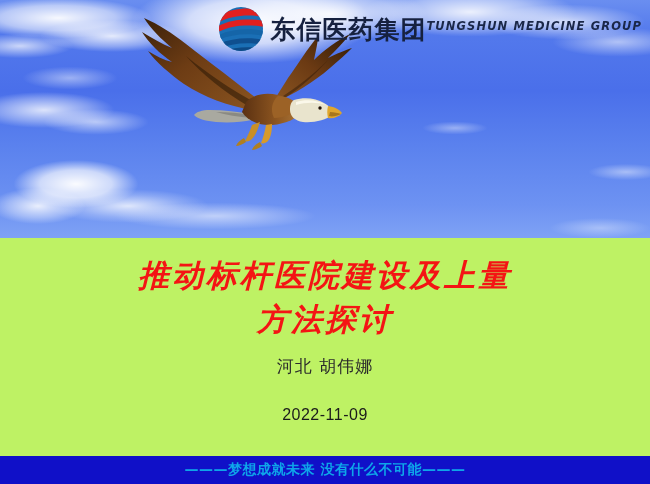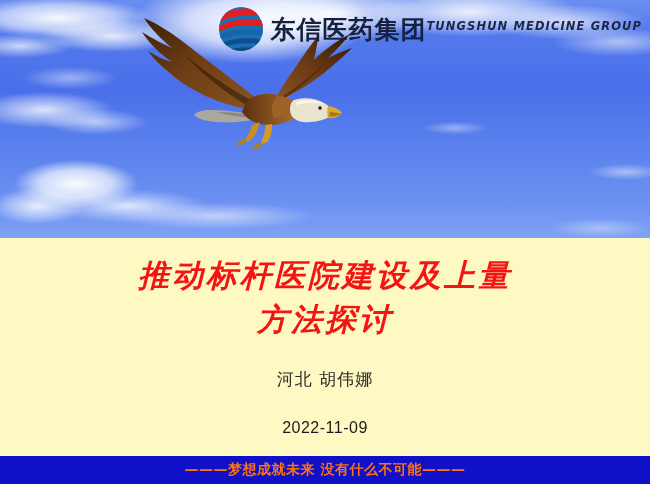--- a/index.html
+++ b/index.html
@@ -109,21 +109,21 @@
     font-style: italic;
   }
 
   
   .body-area {
     position: absolute;
     left: 0;
     top: 238px;
     width: 650px;
     height: 218px;
-    background: #fef9c3;
+    background: #bef264;
   }
 
   .title-block {
     position: absolute;
     left: 0;
     top: 15px;
     width: 650px;
     text-align: center;
   }
   .title-line {
@@ -133,21 +133,21 @@
     font-style: italic;
     color: #f41414;
     letter-spacing: 3px;
     line-height: 44px;
     white-space: nowrap;
   }
 
   .byline-block {
     position: absolute;
     left: 0;
-    top: 129px;
+    top: 116px;
     width: 650px;
     text-align: center;
   }
   .byline-author {
     font-family: "DejaVu Sans", "Liberation Sans", sans-serif;
     font-size: 17px;
     color: #2b2b2b;
     letter-spacing: 1px;
     line-height: 24px;
     white-space: nowrap;
@@ -171,21 +171,21 @@
     height: 28px;
     background: #1010c8;
     display: flex;
     align-items: center;
     justify-content: center;
   }
   .footer-text {
     font-family: "DejaVu Sans", "Liberation Sans", sans-serif;
     font-size: 14px;
     font-weight: 700;
-    color: #f97316;
+    color: #0ea5e9;
     letter-spacing: .5px;
     white-space: nowrap;
   }
 </style>
 </head>
 <body>
 
 <div id="slide">
 
   <div class="hero">

